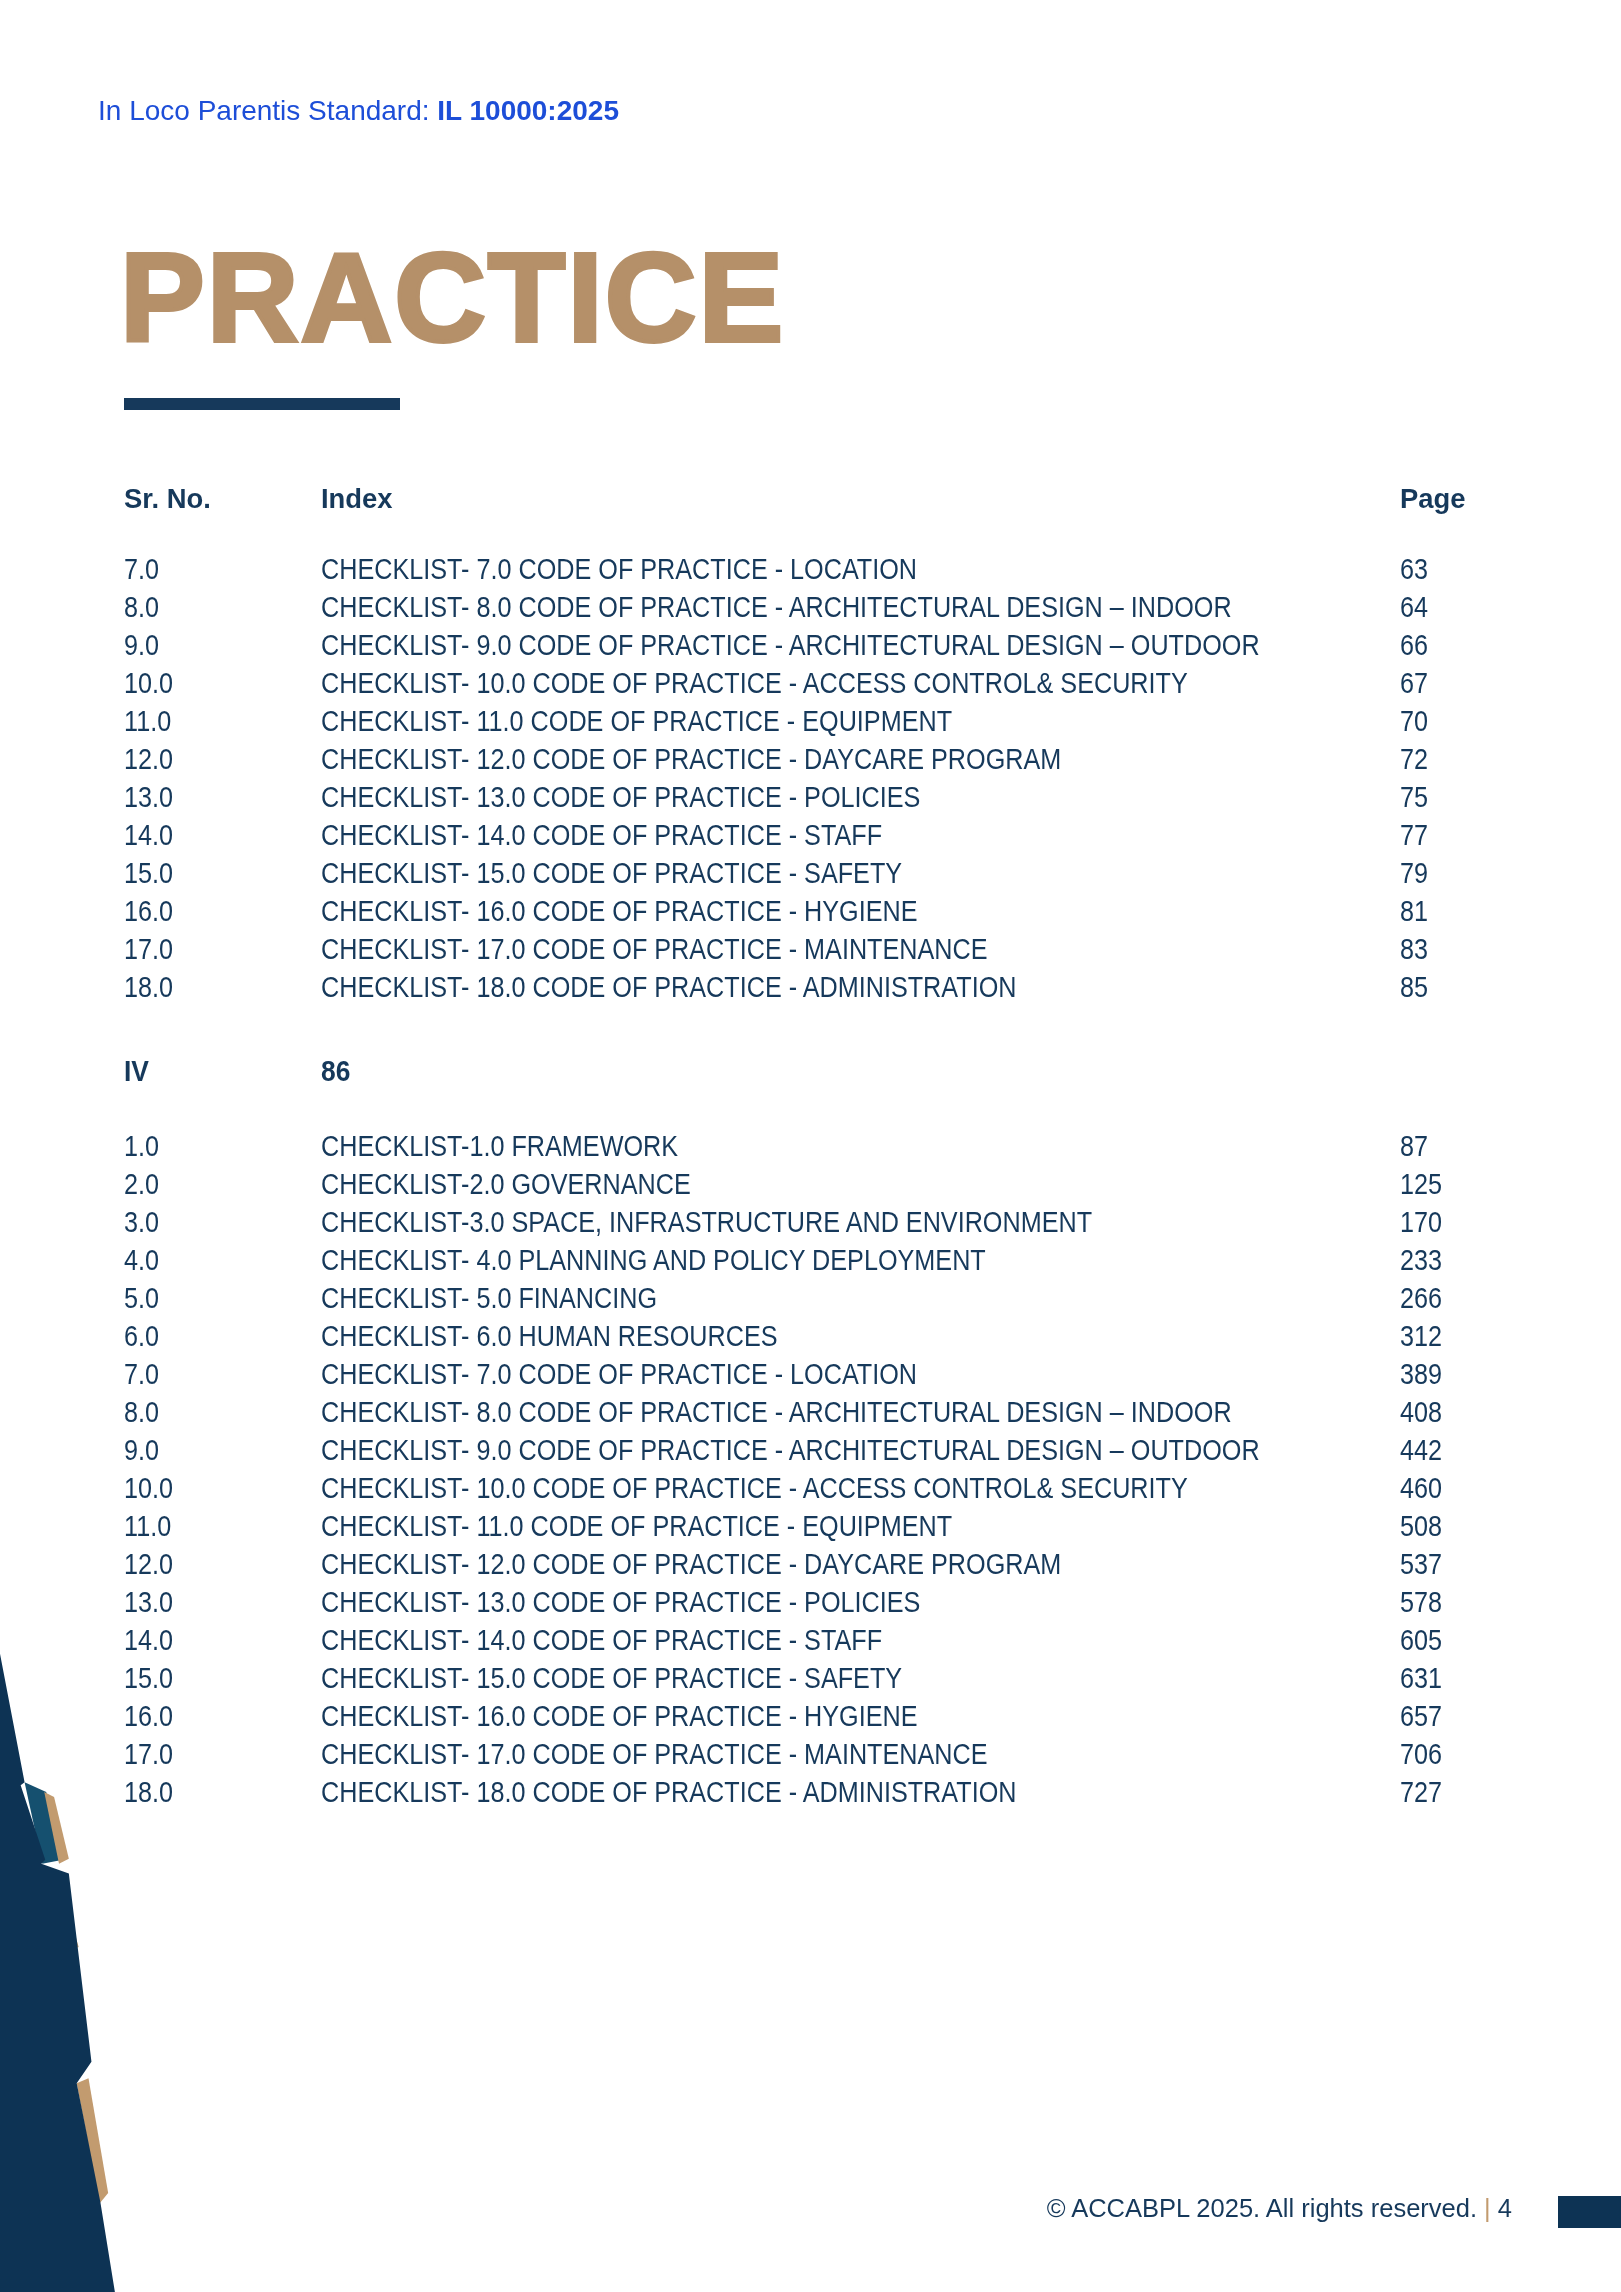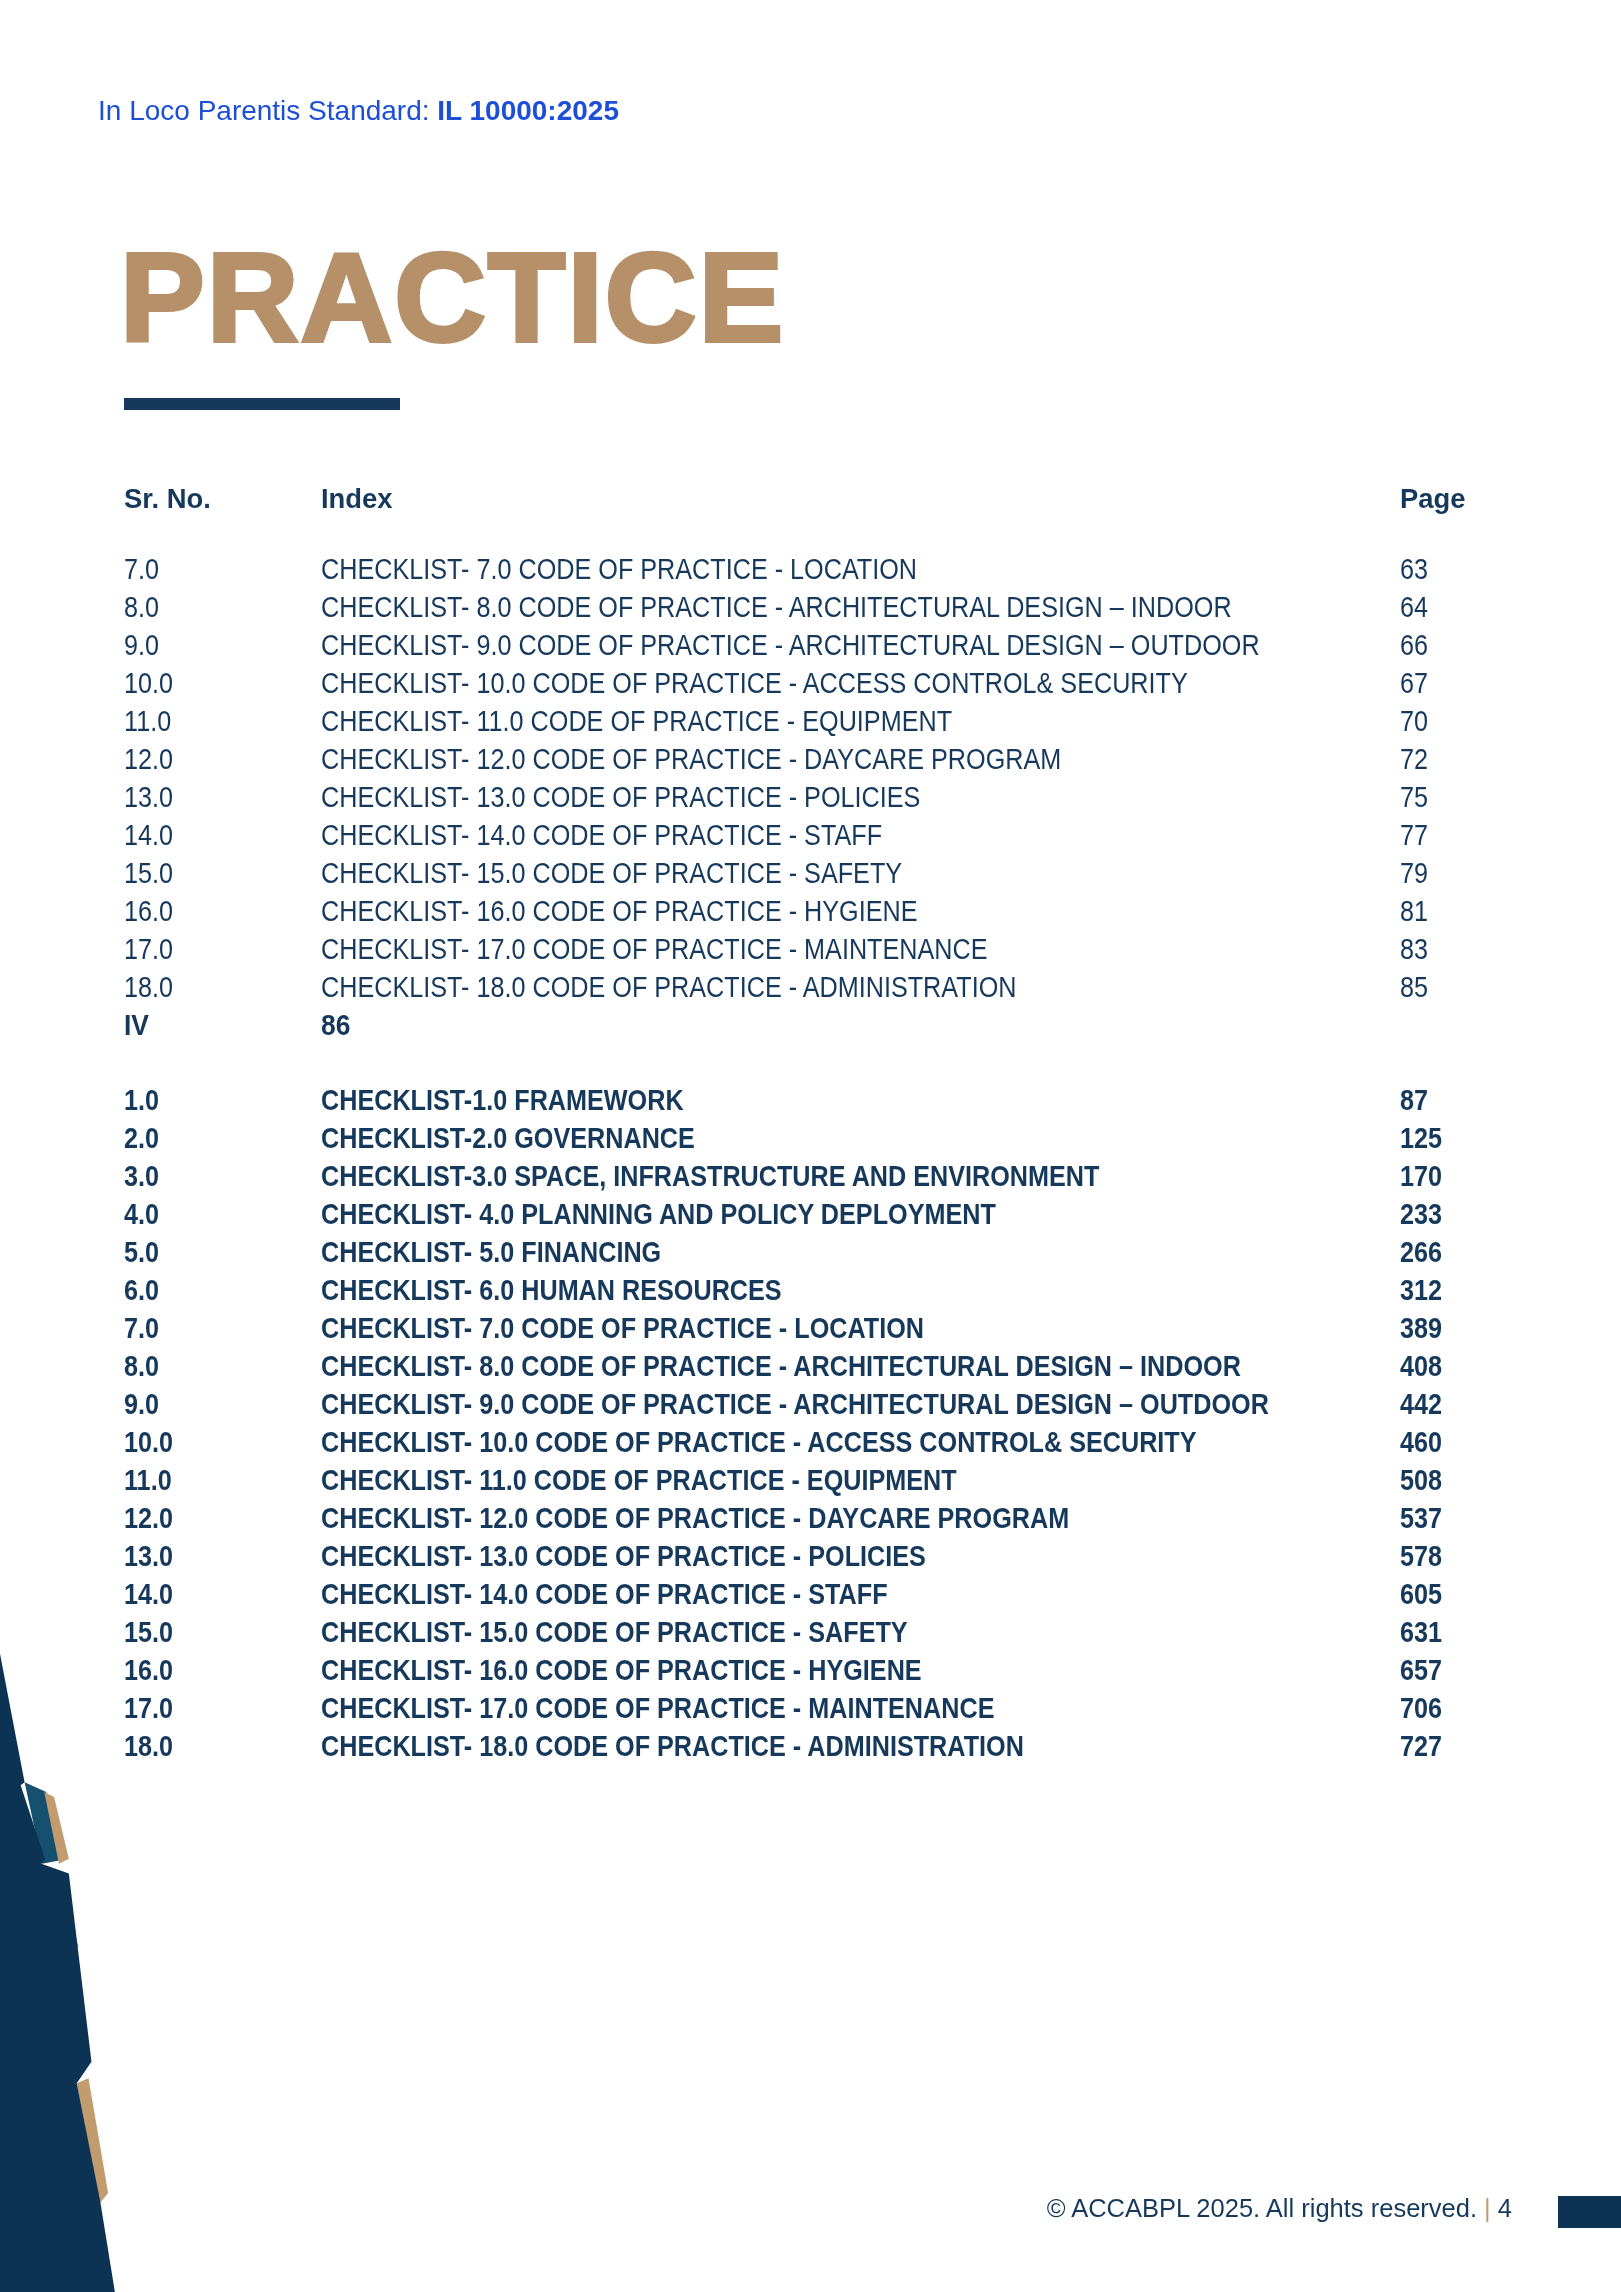--- a/index.html
+++ b/index.html
@@ -28,22 +28,22 @@
   .toc-row{display:flex;align-items:flex-start;height:38px;line-height:38px;}
   .col-sr{width:197px;flex:0 0 197px;}
   .col-index{flex:1 1 auto;min-width:0;}
   .col-page{width:165px;flex:0 0 165px;}
   .toc-header-row{height:37px;line-height:37px;font-size:27.4px;font-weight:bold;color:#16395B;display:flex;}
   .toc-body .toc-row{font-size:30px;color:#16395B;}
   .cell-text{display:inline-block;transform:scaleX(0.84);transform-origin:0 50%;white-space:nowrap;}
   .section-row{font-weight:bold;}
   .section-row .cell-text{transform:scaleX(0.88);}
   #block-0{margin-top:33px;}
-  #block-1{text-decoration:underline;}
-  #block-2{margin-top:37px;font-weight:bold;}
+  #block-1{margin-top:46px;text-decoration:underline;}
+  #block-2{margin-top:37px;}
   
   .footer{
     position:absolute;right:109px;top:2193px;font-size:25.5px;line-height:31px;
     color:#16395B;white-space:pre;text-align:right;
   }
   .footer .sep{color:#C29B6F;}
   .corner-block{
     position:absolute;right:0;top:2196px;width:63px;height:32px;background:#0D3354;
   }
   .decor{position:absolute;left:0;top:1647px;width:118px;height:646px;}

